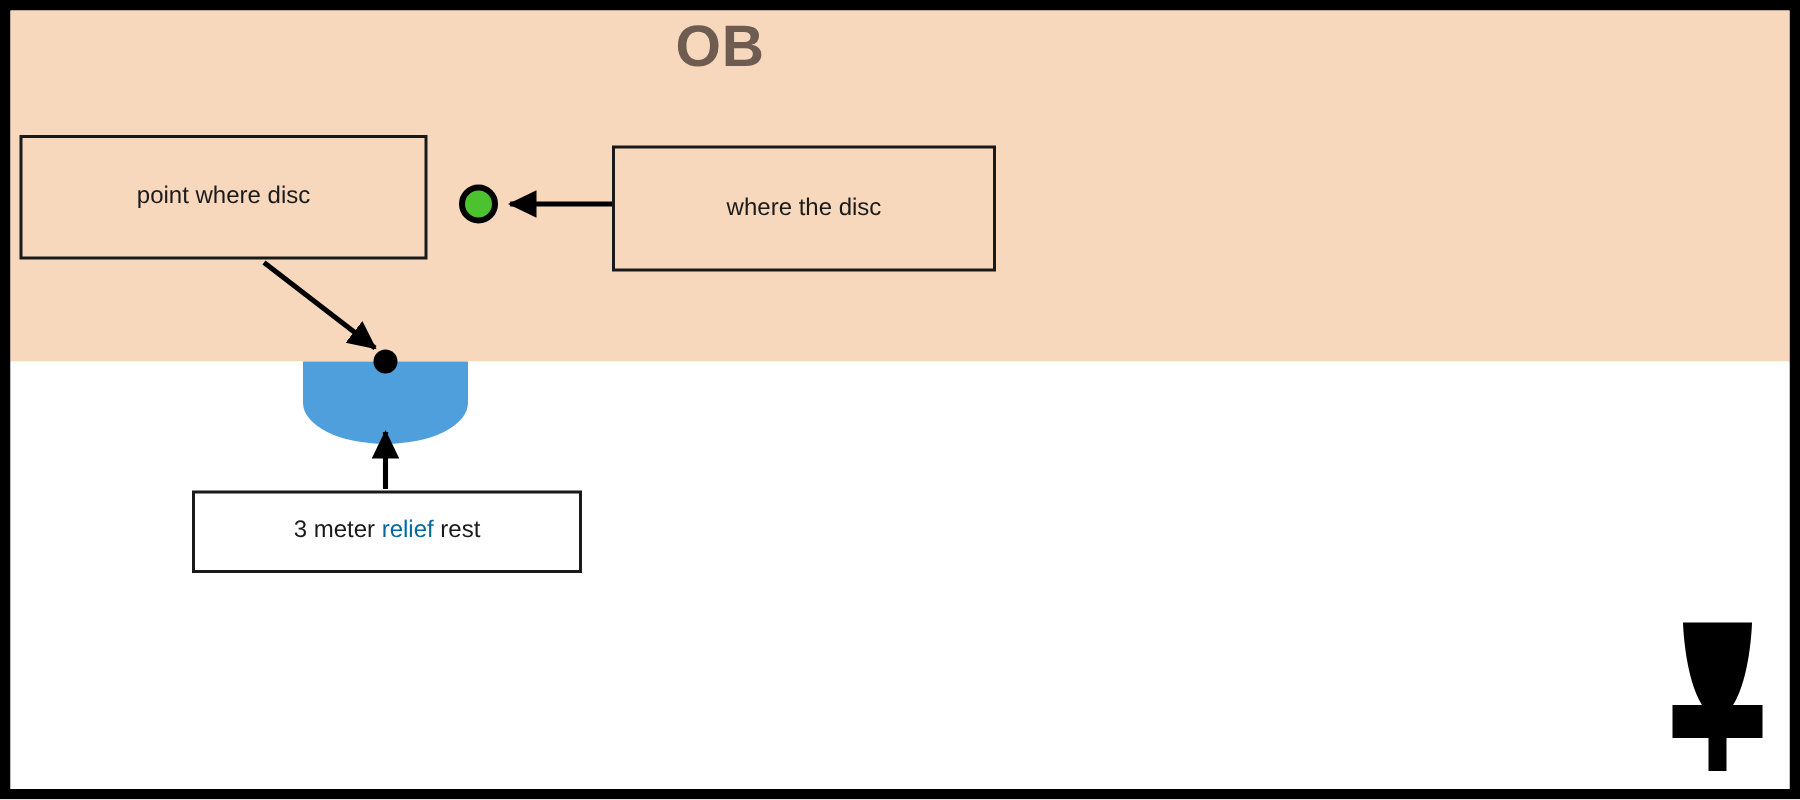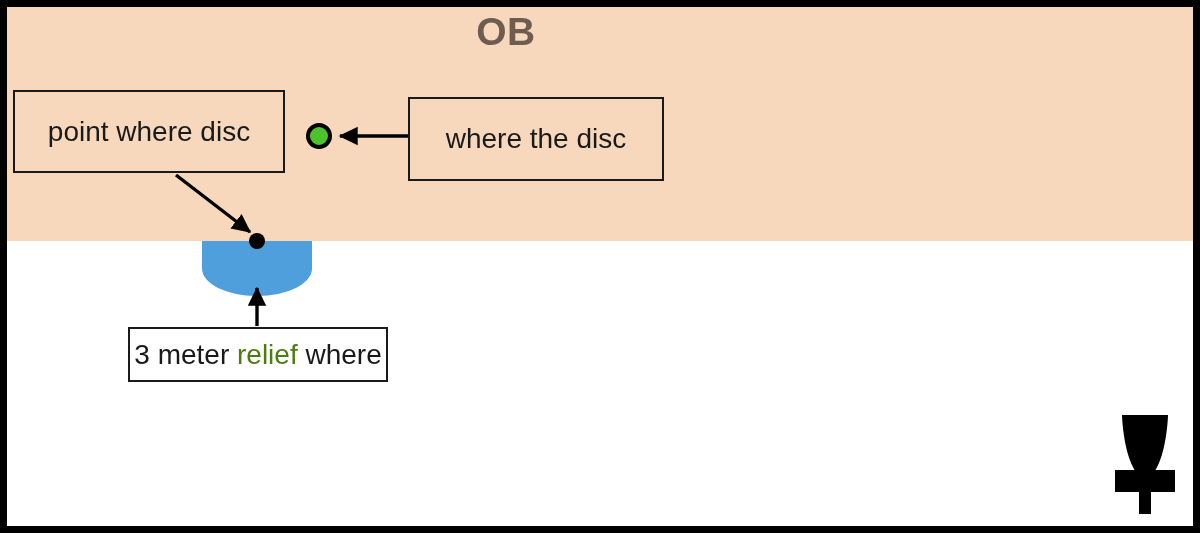--- a/index.html
+++ b/index.html
@@ -44,21 +44,20 @@
     position: absolute;
     left: 0;
     top: 5px;
     width: 946px;
     text-align: center;
     font-size: 39px;
     font-weight: bold;
     color: #6e5c51;
     letter-spacing: 0.5px;
     line-height: 1;
-    margin-left: 26px;
   }
 
   
   .inbounds-zone {
     position: absolute;
     left: 7px;
     top: 241px;
     width: 1186px;
     height: 285px;
     background: #ffffff;
@@ -99,21 +98,21 @@
     border: 4px solid #000000;
   }
 
   
   .callout {
     position: absolute;
     box-sizing: border-box;
     border: 2px solid #1a1a1a;
     text-align: center;
     color: #1a1a1a;
-    font-size: 28px;
+    font-size: 16px;
     line-height: 1.28;
     display: flex;
     align-items: center;
     justify-content: center;
     padding: 2px 10px;
   }
   .callout.on-ob { background: #f7d8bd; }
   .callout.on-fairway { background: #ffffff; }
 
   #callout-last-inbounds {
@@ -128,21 +127,21 @@
     width: 256px;
     height: 84px;
   }
   #callout-relief {
     left: 128px;
     top: 327px;
     width: 260px;
     height: 55px;
     white-space: nowrap;
   }
-  .accent-word { color: #4d7c0f; }
+  .accent-word { color: #0369a1; }
 
   
   .arrow-layer {
     position: absolute;
     left: 0;
     top: 0;
     width: 1200px;
     height: 533px;
     pointer-events: none;
   }
@@ -199,17 +198,17 @@
   </div>
 
   <div class="callout on-ob" id="callout-disc-rest">
     <div>
       <span>where the disc</span><br>
     </div>
   </div>
 
   <div class="callout on-fairway" id="callout-relief">
     <div>
-      <span>3 meter </span><span class="accent-word">relief</span><span> where</span>
+      <span>3 meter </span><span class="accent-word">relief</span><span> rest</span>
     </div>
   </div>
 
 </div>
 
 </body></html>

